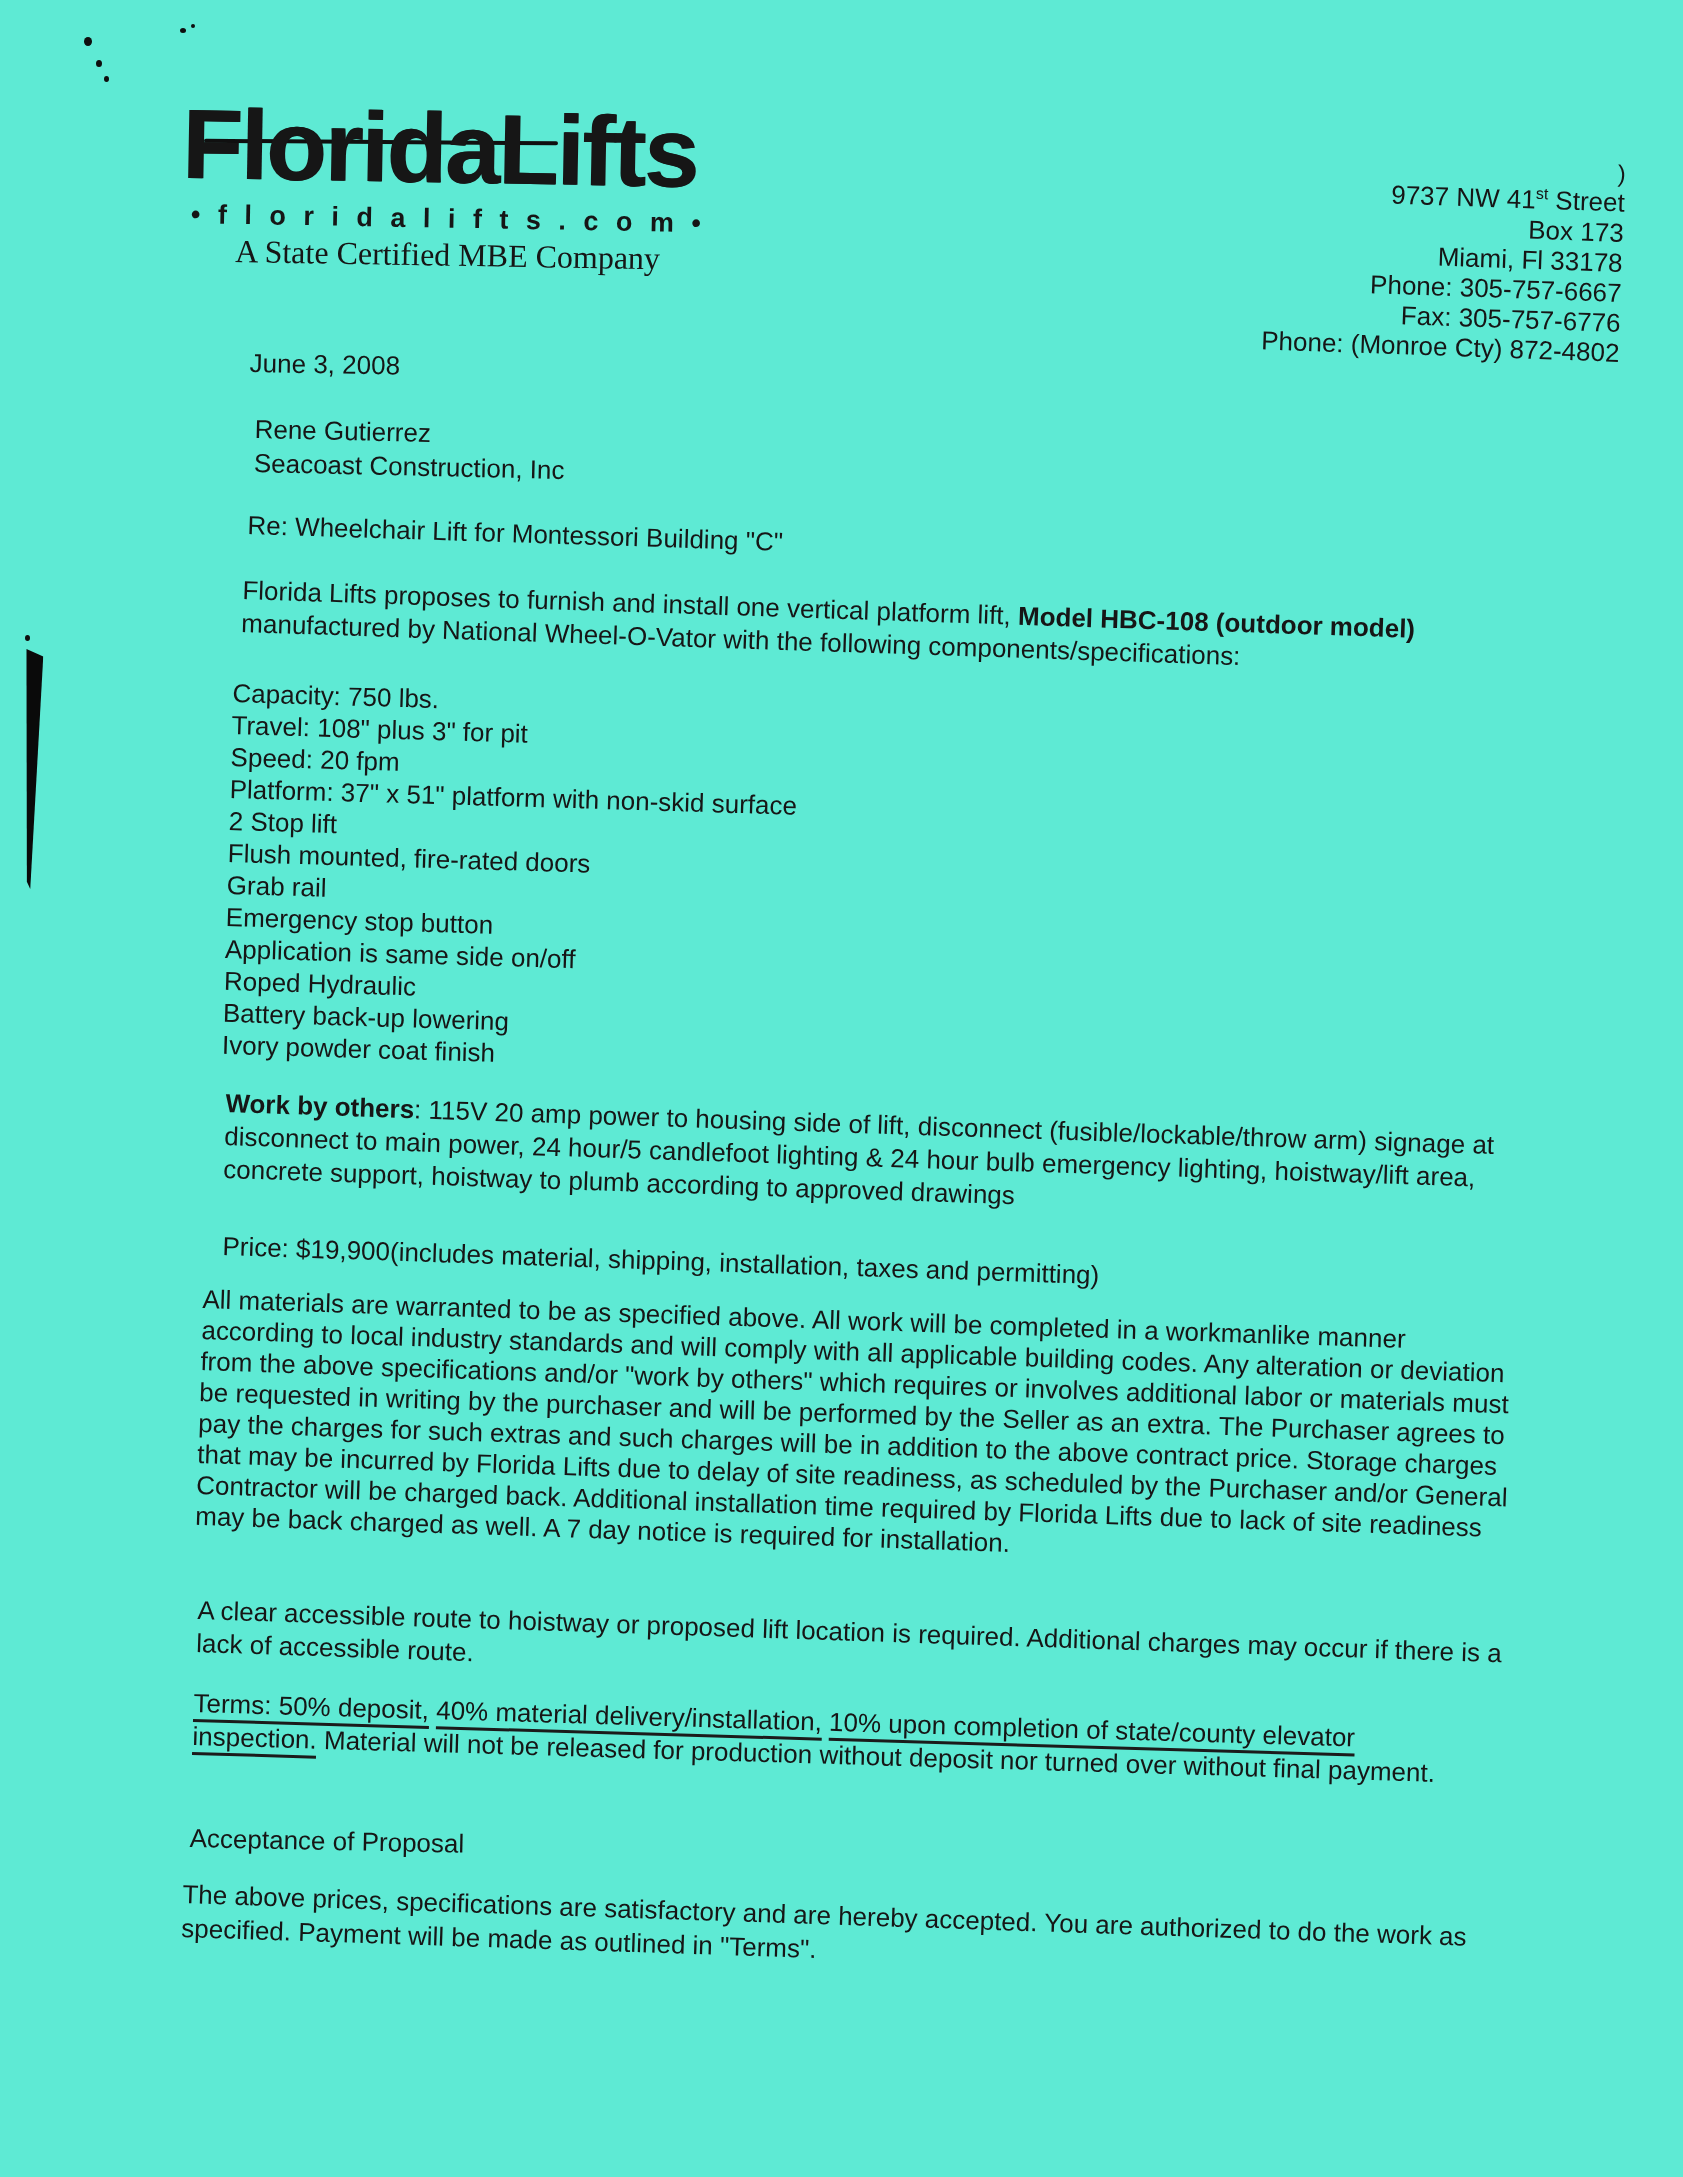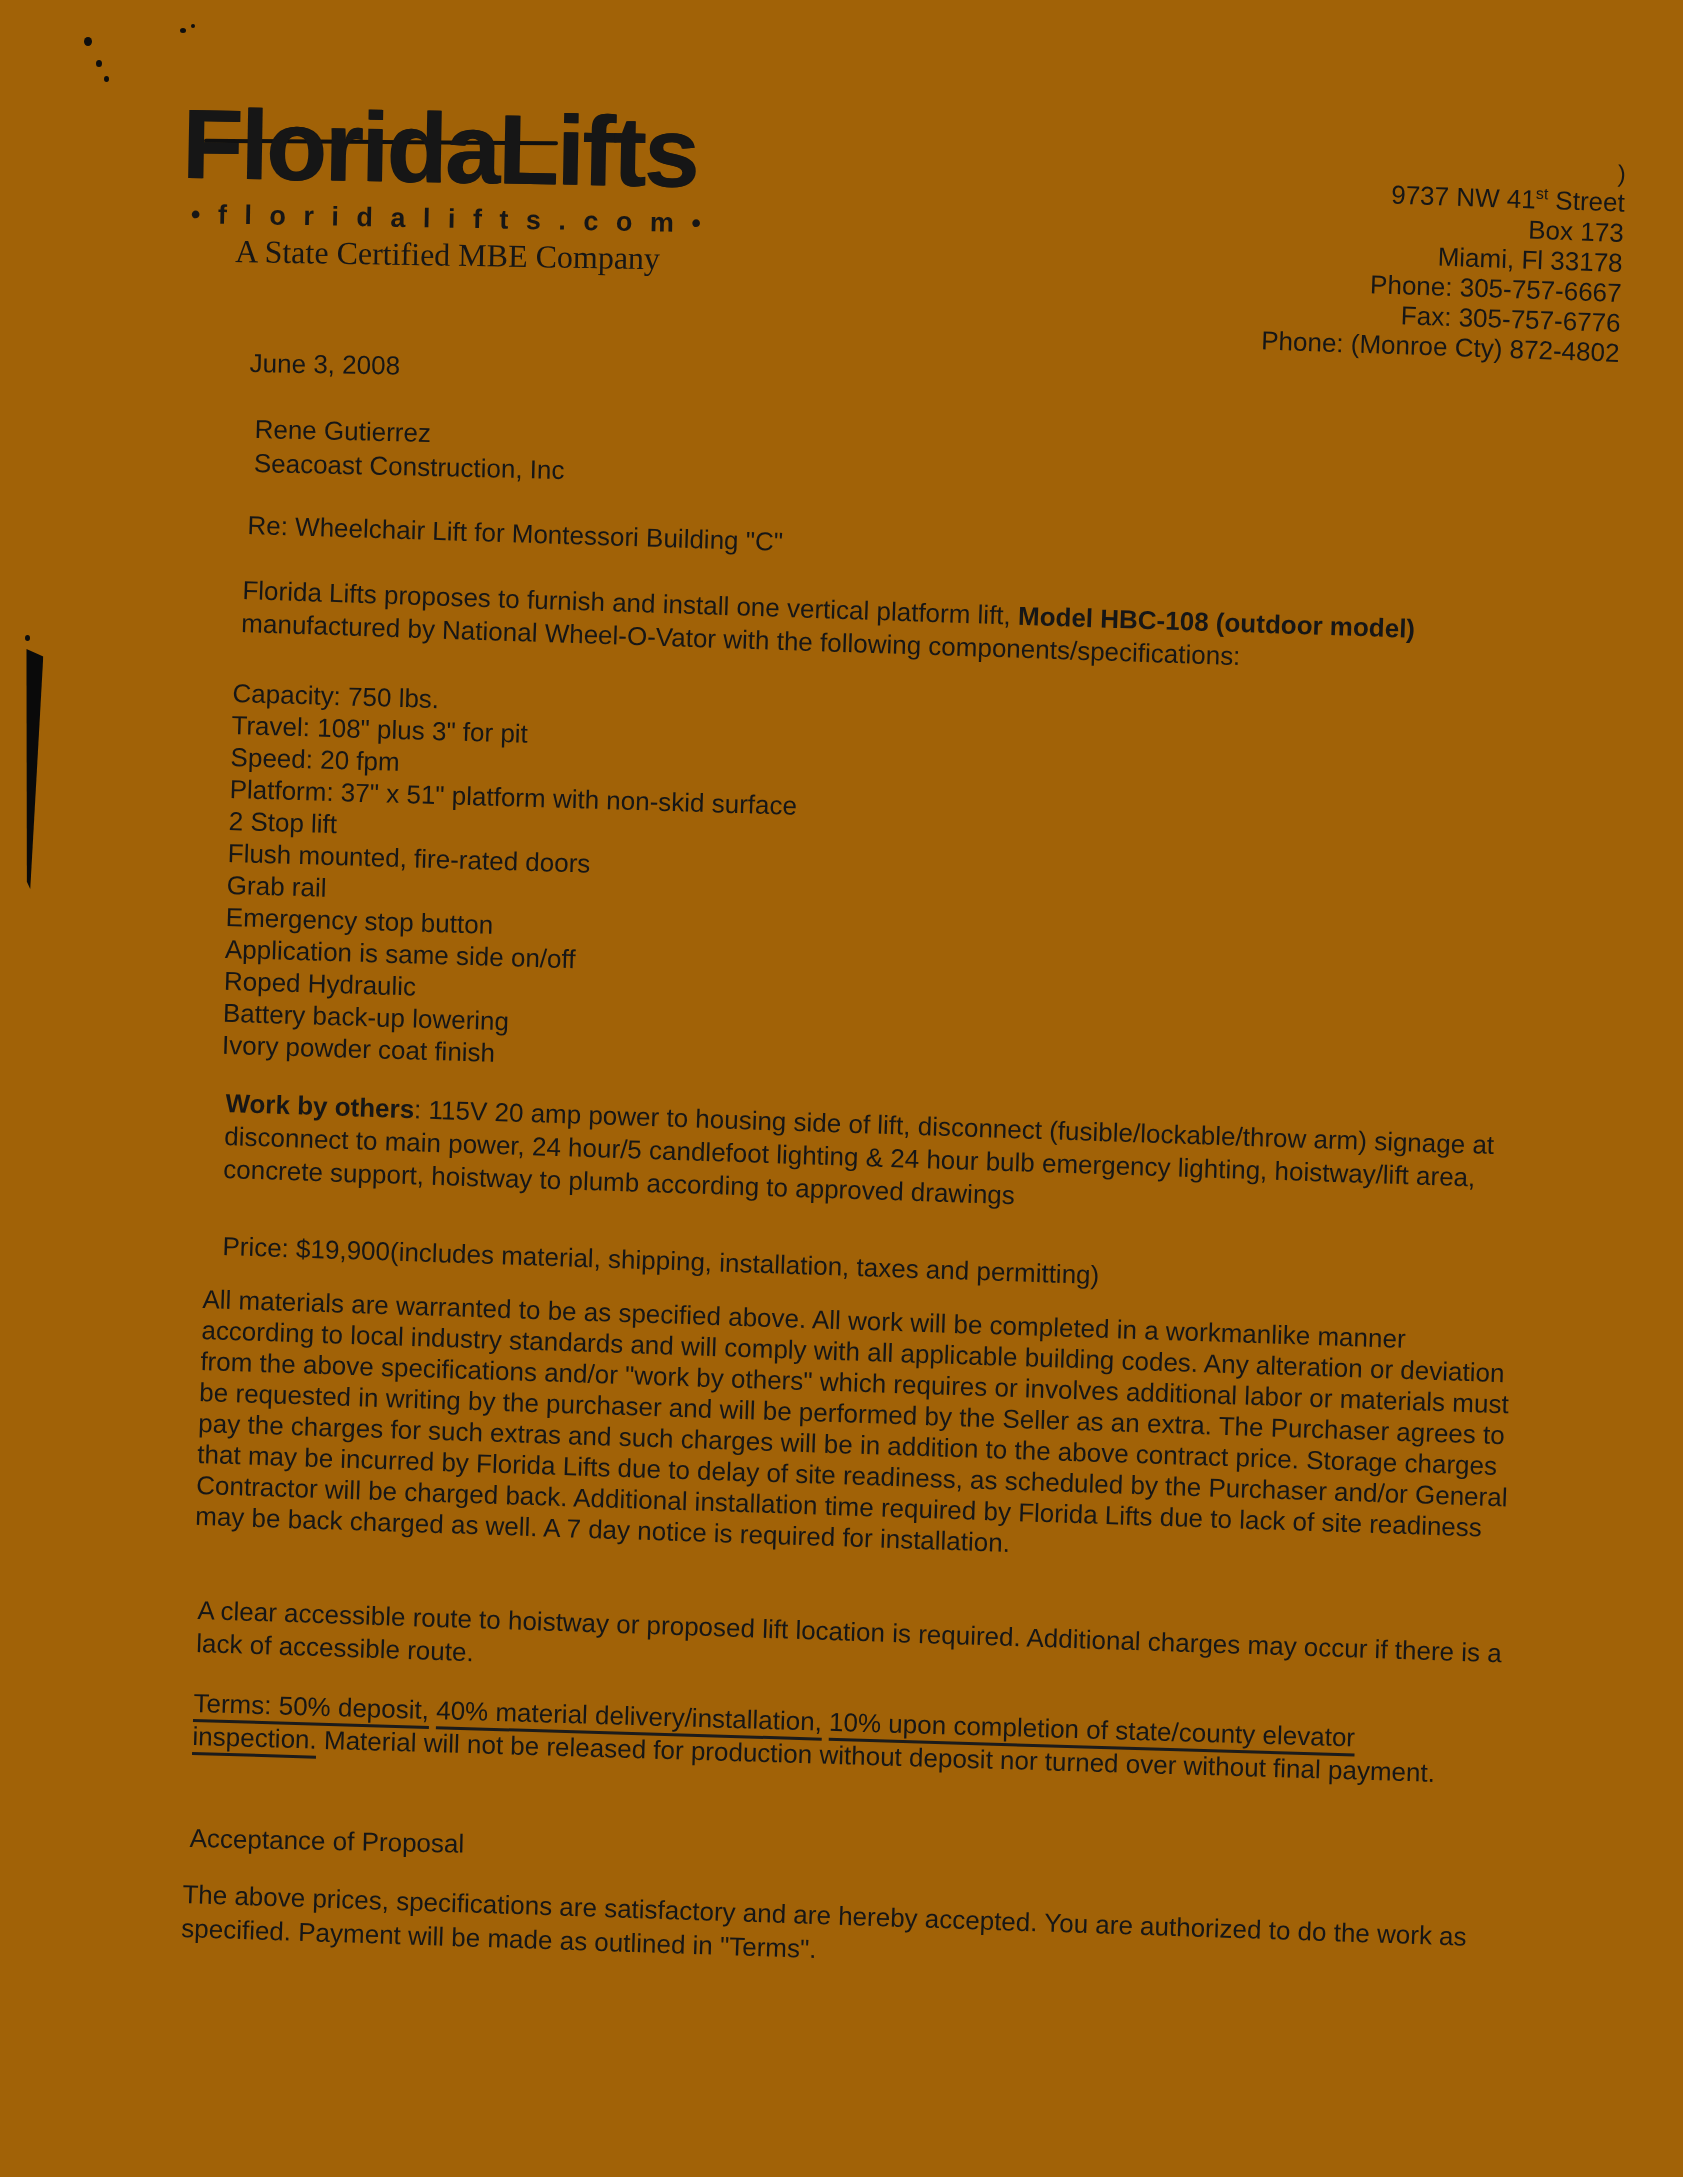--- a/index.html
+++ b/index.html
@@ -1,17 +1,17 @@
 <!DOCTYPE html>
 <html><head>
 <meta charset="utf-8">
 <style>
   html,body{margin:0;padding:0;background:#fff;}
   .page{
-    position:relative;width:1683px;height:2177px;background:#a16207;
+    position:relative;width:1683px;height:2177px;background:#5eead4;
     font-family:"Liberation Sans",sans-serif;color:#161616;overflow:hidden;
   }
   .blk{position:absolute;}
   
   .logo{font-size:99px;font-weight:700;letter-spacing:-2px;line-height:1;
         text-shadow:1px 0 0 currentColor;white-space:nowrap;}
   .website{font-size:27px;font-weight:700;letter-spacing:5px;margin:6px 0 0 10px;white-space:nowrap;}
   .mbe{font-family:"Liberation Serif",serif;font-size:32px;margin:2px 0 0 55px;white-space:nowrap;}
   .addr{width:416px;text-align:right;font-size:26px;line-height:30px;white-space:nowrap;}
   .addr .paren{line-height:16px;font-size:24px;}

